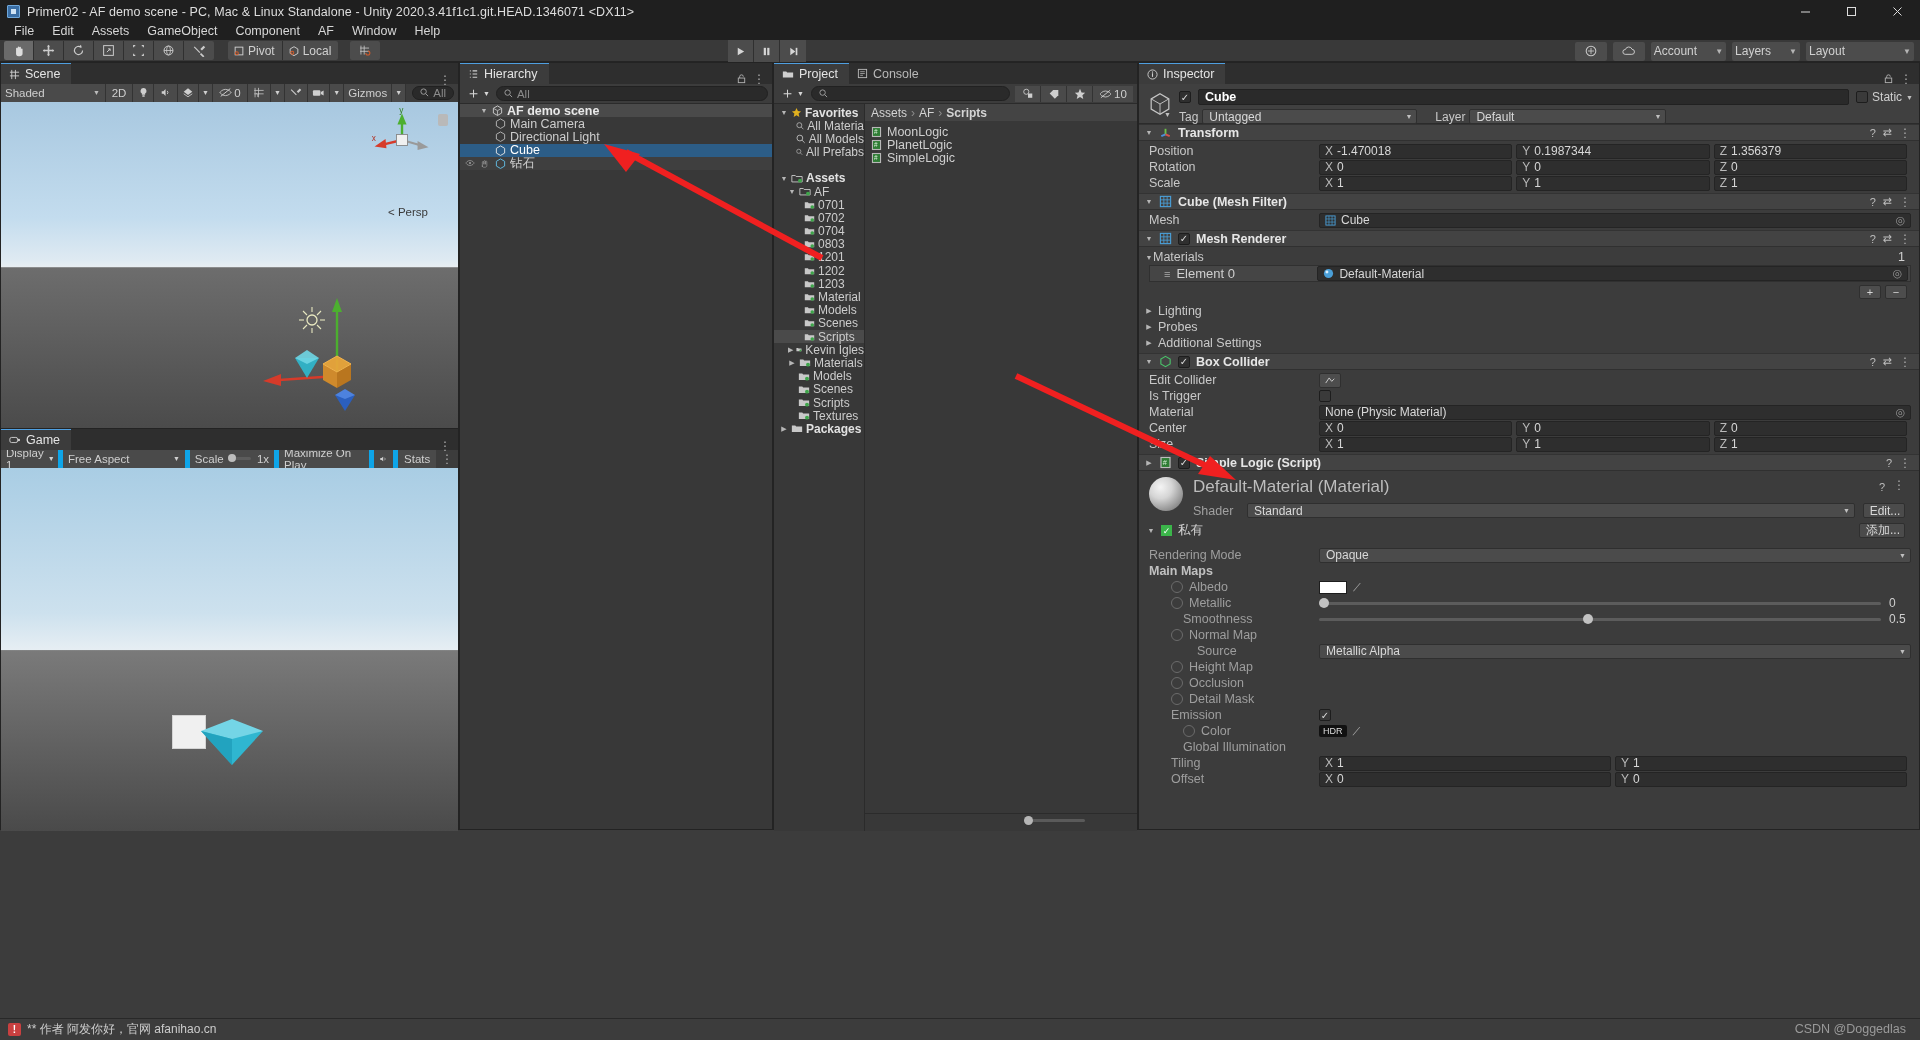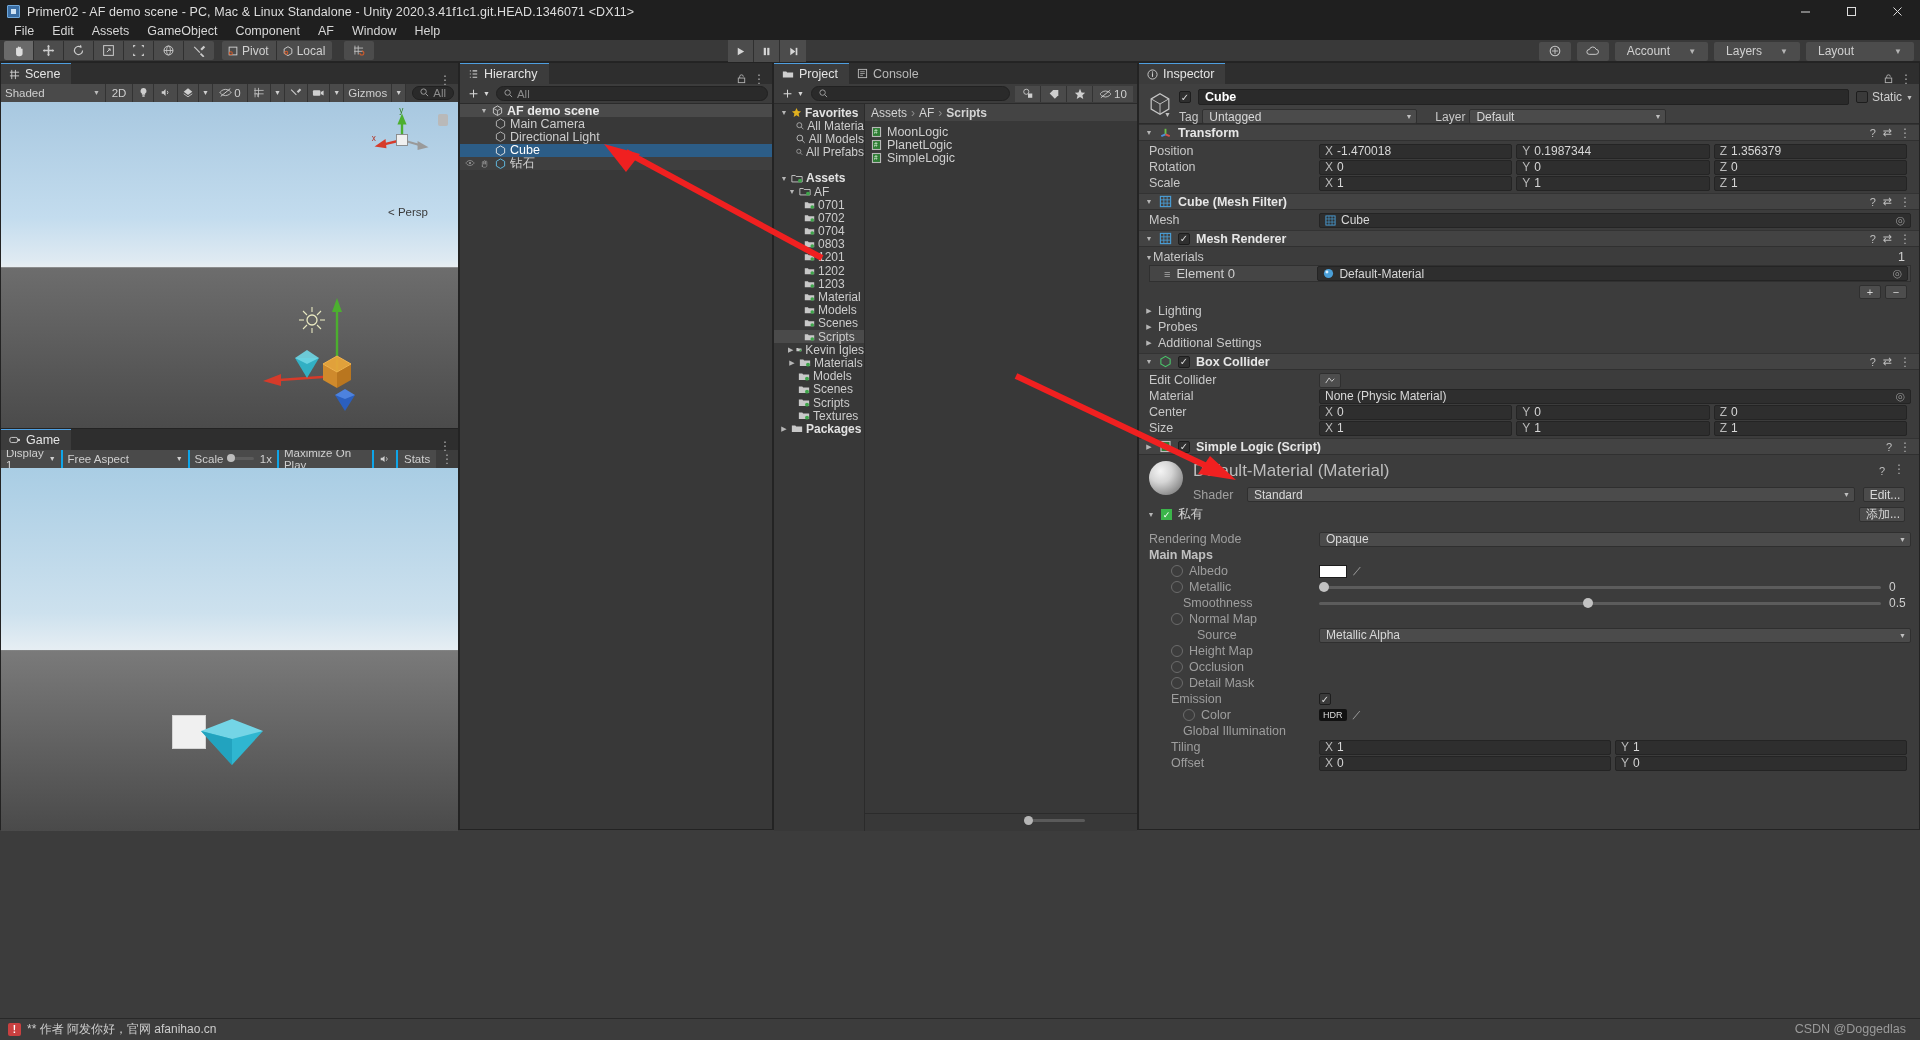--- a/index.html
+++ b/index.html
@@ -53,35 +53,35 @@
   }
   .tbtn.first{ border-radius:2px 0 0 2px; margin-left:4px;}
   .tbtn.last { border-radius:0 2px 2px 0; border-right:none;}
   .tbtn.active{ background:#6a6a6a; }
   .tbtn svg{display:block;}
   .pivot-btn {
     height:19px; background:#4c4c4c; display:flex;align-items:center; gap:3px;
     padding:0 7px 0 5px; color:#d0d0d0; font-size:12px;
     border-right:1px solid #303030;
   }
-  .pivot-btn.firstp{border-radius:2px 0 0 2px; margin-left:8px;}
+  .pivot-btn.firstp{border-radius:2px 0 0 2px; margin-left:14px;}
   .pivot-btn.lastp{border-radius:0 2px 2px 0; border-right:none;}
   .gridbtn{ width:30px;height:19px;background:#4c4c4c;border-radius:2px;margin-left:12px;
             display:flex;align-items:center;justify-content:center;}
 
   .play-group{ position:absolute; left:728px; top:0; height:22px; display:flex;}
   .playbtn{width:26px;height:22px;background:#4c4c4c;border-right:1px solid #303030;
            display:flex;align-items:center;justify-content:center;color:#c9c9c9;}
   .playbtn.last{border-right:none;}
 
   .tb-right{ position:absolute; right:0; top:0; height:22px; display:flex;align-items:center;gap:0;}
   .rbtn{width:32px;height:19px;background:#4c4c4c;border-radius:2px;margin-right:6px;
         display:flex;align-items:center;justify-content:center;}
   .dropbtn{height:19px;background:#4c4c4c;border-radius:2px;margin-right:6px;
-    display:flex;align-items:center;padding:0 12px;gap:18px;color:#d0d0d0;font-size:12px;}
+    display:flex;align-items:center;padding:0 3px;gap:18px;color:#d0d0d0;font-size:12px;}
   .dropbtn .caret{font-size:8px;color:#b5b5b5;}
 
   
   .panel { position:absolute; background:#383838; border:1px solid #232323; }
   .tabstrip { height:21px; background:#2e2e2e; display:flex; align-items:flex-end; position:relative;}
   .tab {
     height:21px; display:flex; align-items:center; gap:5px;
     padding:0 11px 0 8px; font-size:12.5px; color:#b9b9b9;
     background:#2e2e2e;
   }
@@ -101,21 +101,21 @@
   .sky-grad{position:absolute;inset:0;
      background:linear-gradient(to bottom,#a8c8e0 0,#c3dcee 35%,#dfeaf2 48%,#e8eef2 50%,#6d6d6d 50.2%,#4a4a4a 100%);}
 
   .gizmo-axis{ position:absolute; right:24px; top:6px; width:64px;height:64px;}
   .persp-lbl{ position:absolute; right:30px; top:104px; font-size:11.5px; color:#3a3a3a;}
 
   
   #gameview { left:0; top:428px; width:459px; height:402px; }
   .game-toolbar{ height:18px;background:#3c3c3c;display:flex;align-items:center;
                  border-bottom:1px solid #282828; gap:0;}
-  .gt-seg{ height:18px;background:#4a4a4a;border-right:2px solid #0ea5e9;
+  .gt-seg{ height:18px;background:#4a4a4a;border-right:5px solid #0ea5e9;
            display:flex;align-items:center;padding:0 5px;font-size:11.5px;color:#cfcfcf;gap:4px;}
   .game-canvas{ position:relative;width:100%;height:363px;overflow:hidden;
      background:linear-gradient(to bottom,#a9cde4 0%,#cde1ee 40%,#e6eef3 50%,#7a7a7a 50.3%,#4a4a4a 100%);}
 
   
   #hierarchy { left:459px; top:62px; width:314px; height:768px; }
   .h-toolbar{ height:20px;background:#3c3c3c;display:flex;align-items:center;
               padding:0 4px; gap:4px; border-bottom:1px solid #2b2b2b;}
   .plusbtn{ display:flex;align-items:center;gap:2px;color:#d6d6d6;font-size:15px;
             padding:0 2px;}
@@ -1133,20 +1133,24 @@
       <div class="comp-body">
         <div class="prow">
           <span class="plbl">Edit Collider</span>
           <div class="editcol">
             <svg width="12" height="11" viewBox="0 0 14 12">
                 <path d="M2 9l4-6 3 4 3-3" stroke="#cfcfcf" stroke-width="1.1" fill="none"></path>
               </svg>
           </div>
         </div>
         <div class="prow">
+          <span class="plbl">Is Trigger</span>
+          <div class="chk" style="background:#3a3a3a;"></div>
+        </div>
+        <div class="prow">
           <span class="plbl">Material</span>
           <div class="fieldfull">
             <span>None (Physic Material)</span>
             <span style="margin-left:auto;color:#9a9a9a;font-size:11px;">◎</span>
           </div>
         </div>
         <div class="prow">
           <span class="plbl">Center</span>
           <div class="xyz">
             <div class="xyzf">

